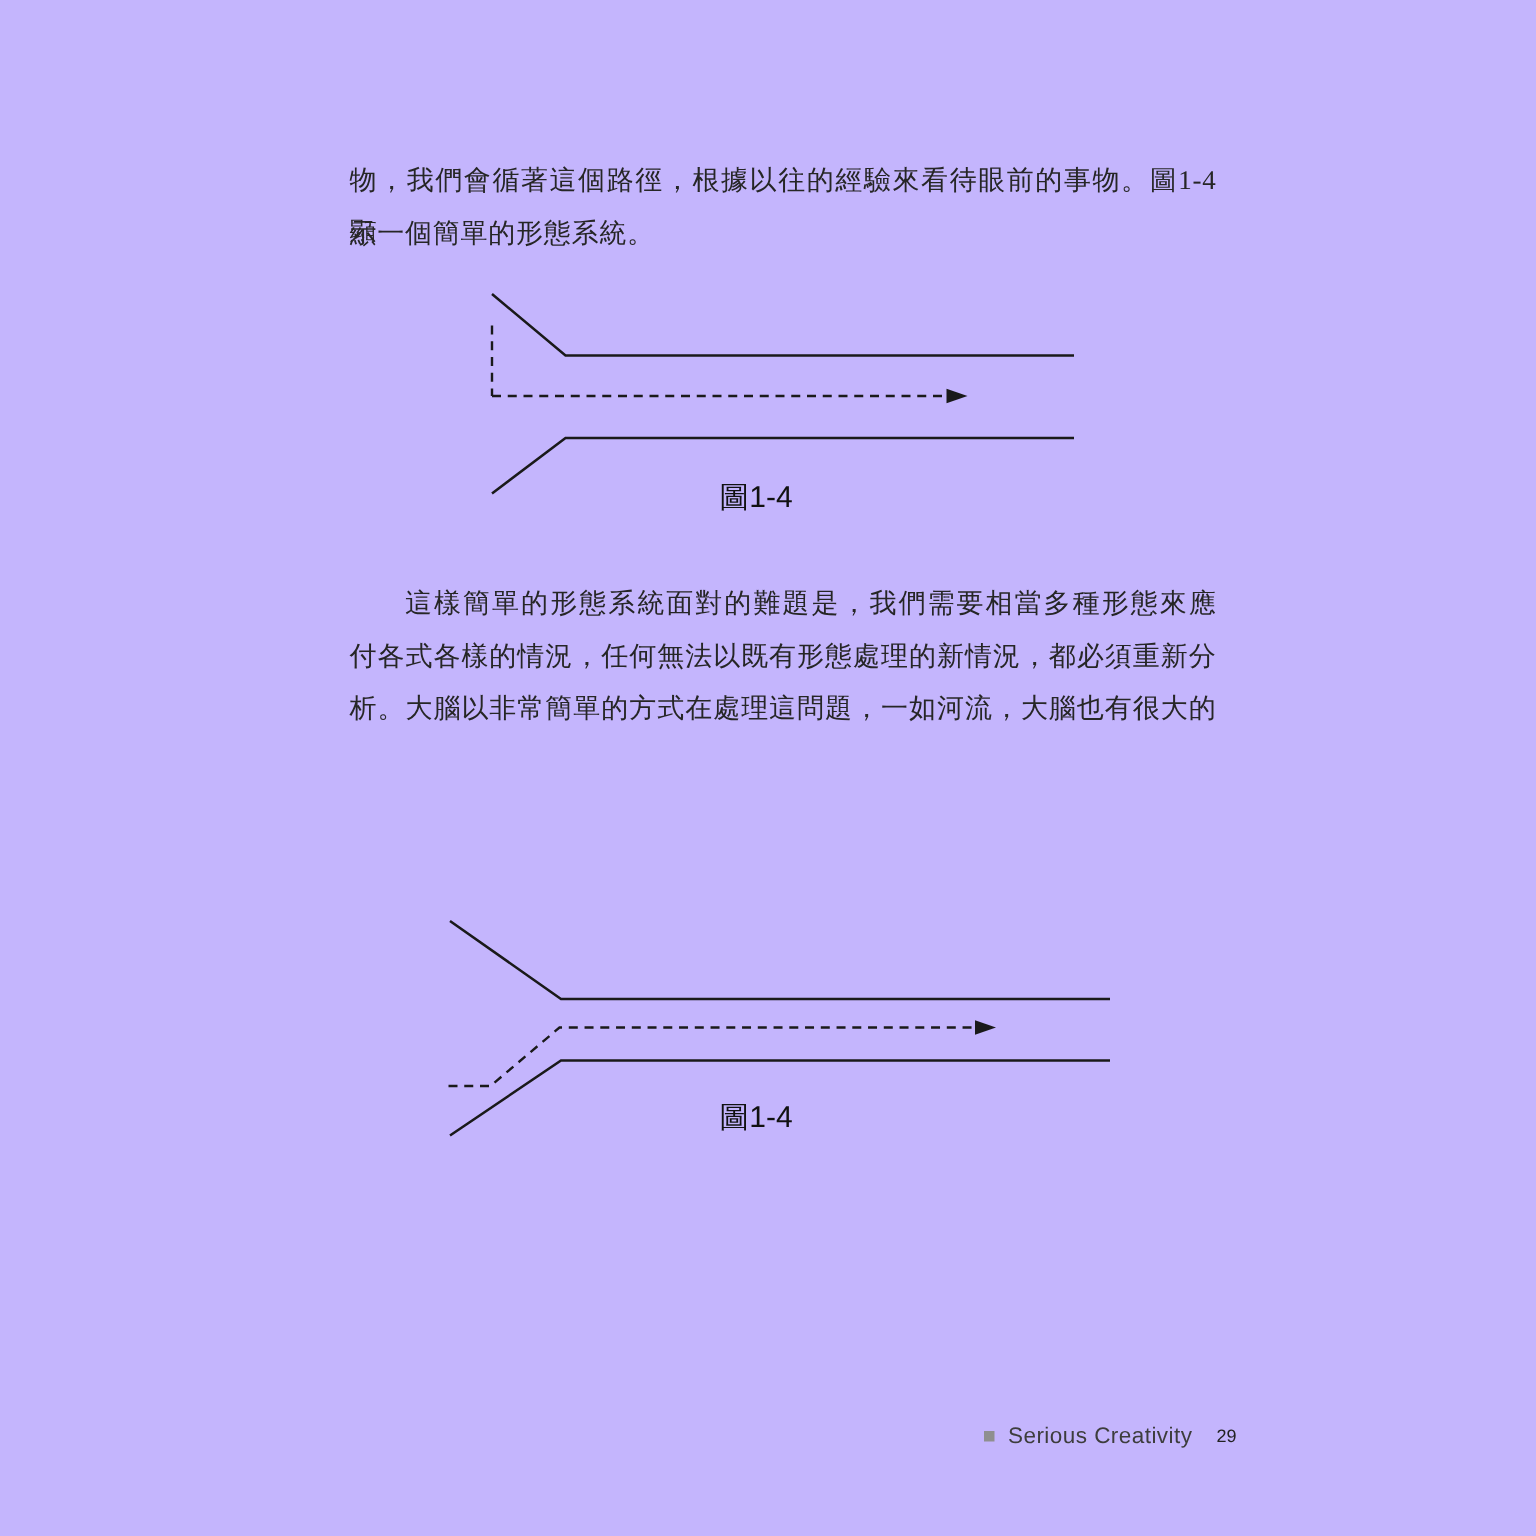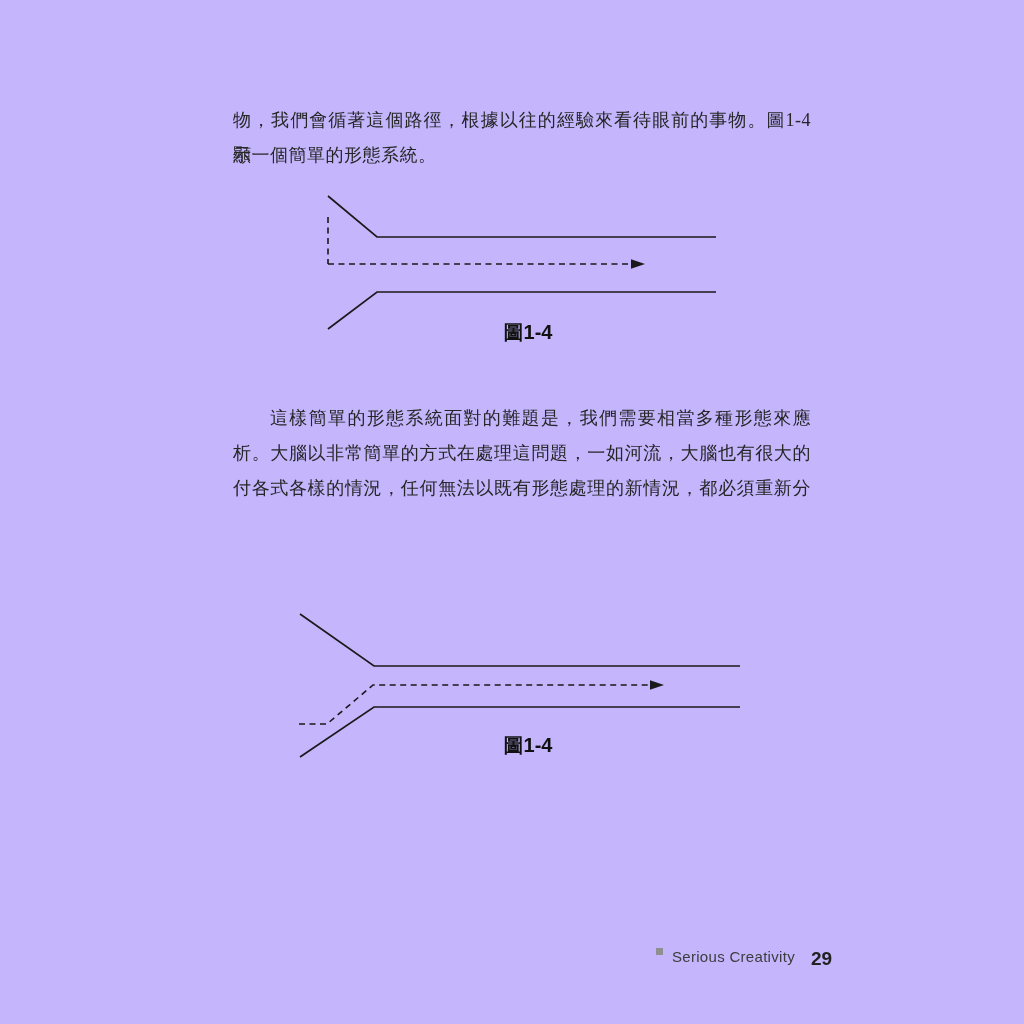--- a/index.html
+++ b/index.html
@@ -24,64 +24,64 @@
     line-height: 35px;
     white-space: nowrap;
     text-align: left;
     letter-spacing: 0.5px;
   }
   .para .line.justify {
     white-space: normal;
     text-align: justify;
     text-align-last: justify;
   }
-  .para .line.indent { padding-left: 37px; margin-top: 16px; }
+  .para .line.indent { padding-left: 37px; }
   #para-1 { top: 103px; }
   #para-2 { top: 385px; }
   #para-3 { top: 797px; }
   .figure-svg { position: absolute; }
   #figure-1-svg { left: 280px; top: 185px; }
   #figure-2-svg { left: 285px; top: 605px; }
   .fig-caption {
     position: absolute;
-    left: 448px;
+    left: 424px;
     width: 160px;
     text-align: center;
     font-family: "Liberation Sans", "DejaVu Sans", sans-serif;
-    font-weight: bold;
+    font-weight: normal;
     font-size: 20px;
     line-height: 22px;
     color: #111111;
   }
   #caption-1 { top: 321px; }
   #caption-2 { top: 734px; }
   .footer {
     position: absolute;
     left: 656px;
     top: 948px;
     height: 18px;
     display: flex;
-    align-items: flex-start;
+    align-items: center;
     font-family: "Liberation Sans", "DejaVu Sans", sans-serif;
   }
   .footer-bullet {
     width: 7px;
     height: 7px;
     background: #8f8f8f;
     margin-right: 9px;
     flex: 0 0 auto;
   }
   .footer-title {
     font-size: 15px;
     color: #3d3d3d;
     letter-spacing: 0.3px;
   }
   .footer-page {
-    font-size: 19px;
-    font-weight: bold;
+    font-size: 12px;
+    font-weight: normal;
     color: #222222;
     margin-left: 16px;
   }
   svg .solid { stroke: #1a1a1a; stroke-width: 1.7; fill: none; }
   svg .dashed { stroke: #1a1a1a; stroke-width: 1.6; fill: none; stroke-dasharray: 6 4.5; }
   svg .arrowhead { fill: #1a1a1a; stroke: none; }
 </style>
 </head>
 <body>
 
@@ -96,22 +96,22 @@
     <polyline class="solid" points="48,11 97,52 436,52"></polyline>
     <polyline class="solid" points="48,144 97,107 436,107"></polyline>
     <line class="dashed" x1="48" y1="32" x2="48" y2="79"></line>
     <line class="dashed" x1="48" y1="79" x2="352" y2="79"></line>
     <polygon class="arrowhead" points="365,79 351,74.2 351,83.8"></polygon>
   </svg>
   <div class="fig-caption" id="caption-1">圖1-4</div>
 
   <div class="para" id="para-2">
       <div class="line justify indent">這樣簡單的形態系統面對的難題是，我們需要相當多種形態來應</div>
+      <div class="line justify">付各式各樣的情況，任何無法以既有形態處理的新情況，都必須重新分</div>
       <div class="line justify">析。大腦以非常簡單的方式在處理這問題，一如河流，大腦也有很大的</div>
-      <div class="line justify">付各式各樣的情況，任何無法以既有形態處理的新情況，都必須重新分</div>
     </div>
 
   <svg class="figure-svg" id="figure-2-svg" width="470" height="160" viewBox="0 0 470 160" xmlns="http://www.w3.org/2000/svg">
     <polyline class="solid" points="15,9 89,61 455,61"></polyline>
     <polyline class="solid" points="15,152 89,102 455,102"></polyline>
     <polyline class="dashed" points="14,119 42,119 88,80 366,80"></polyline>
     <polygon class="arrowhead" points="379,80 365,75.2 365,84.8"></polygon>
   </svg>
   <div class="fig-caption" id="caption-2">圖1-4</div>
 

